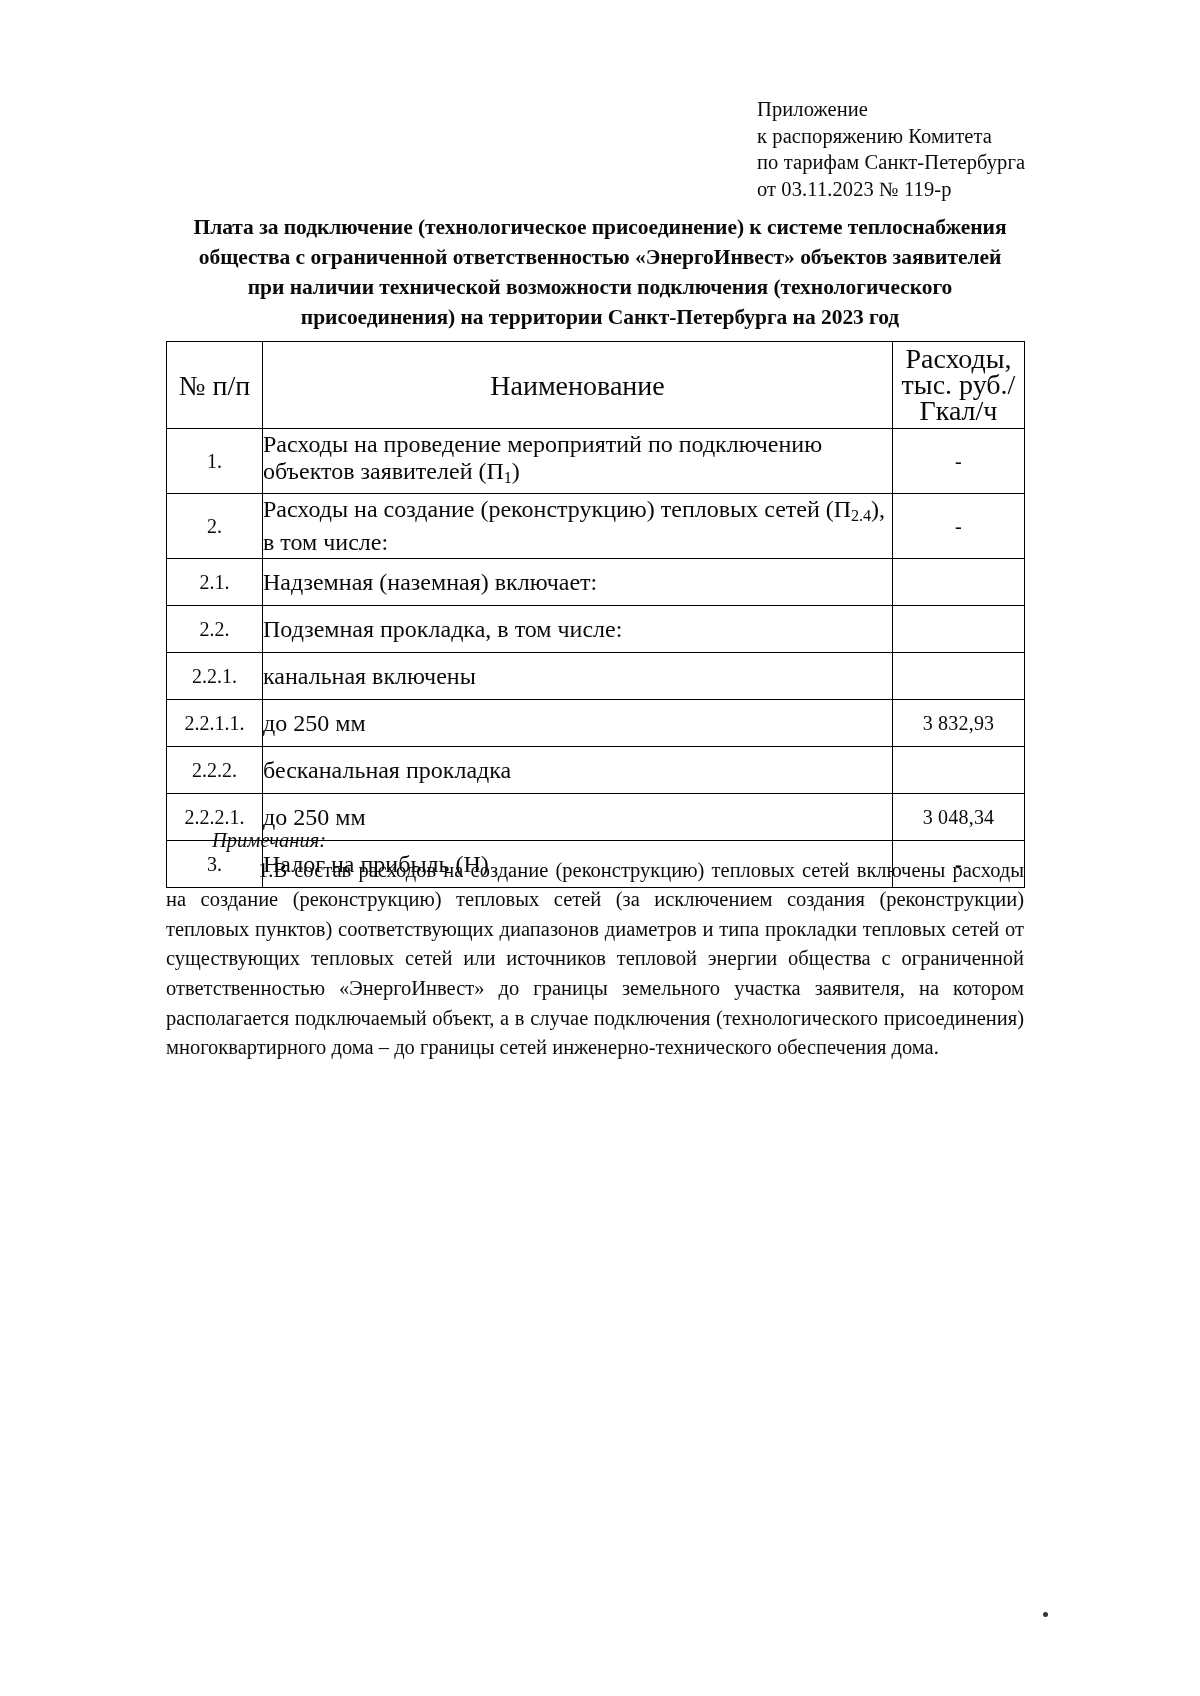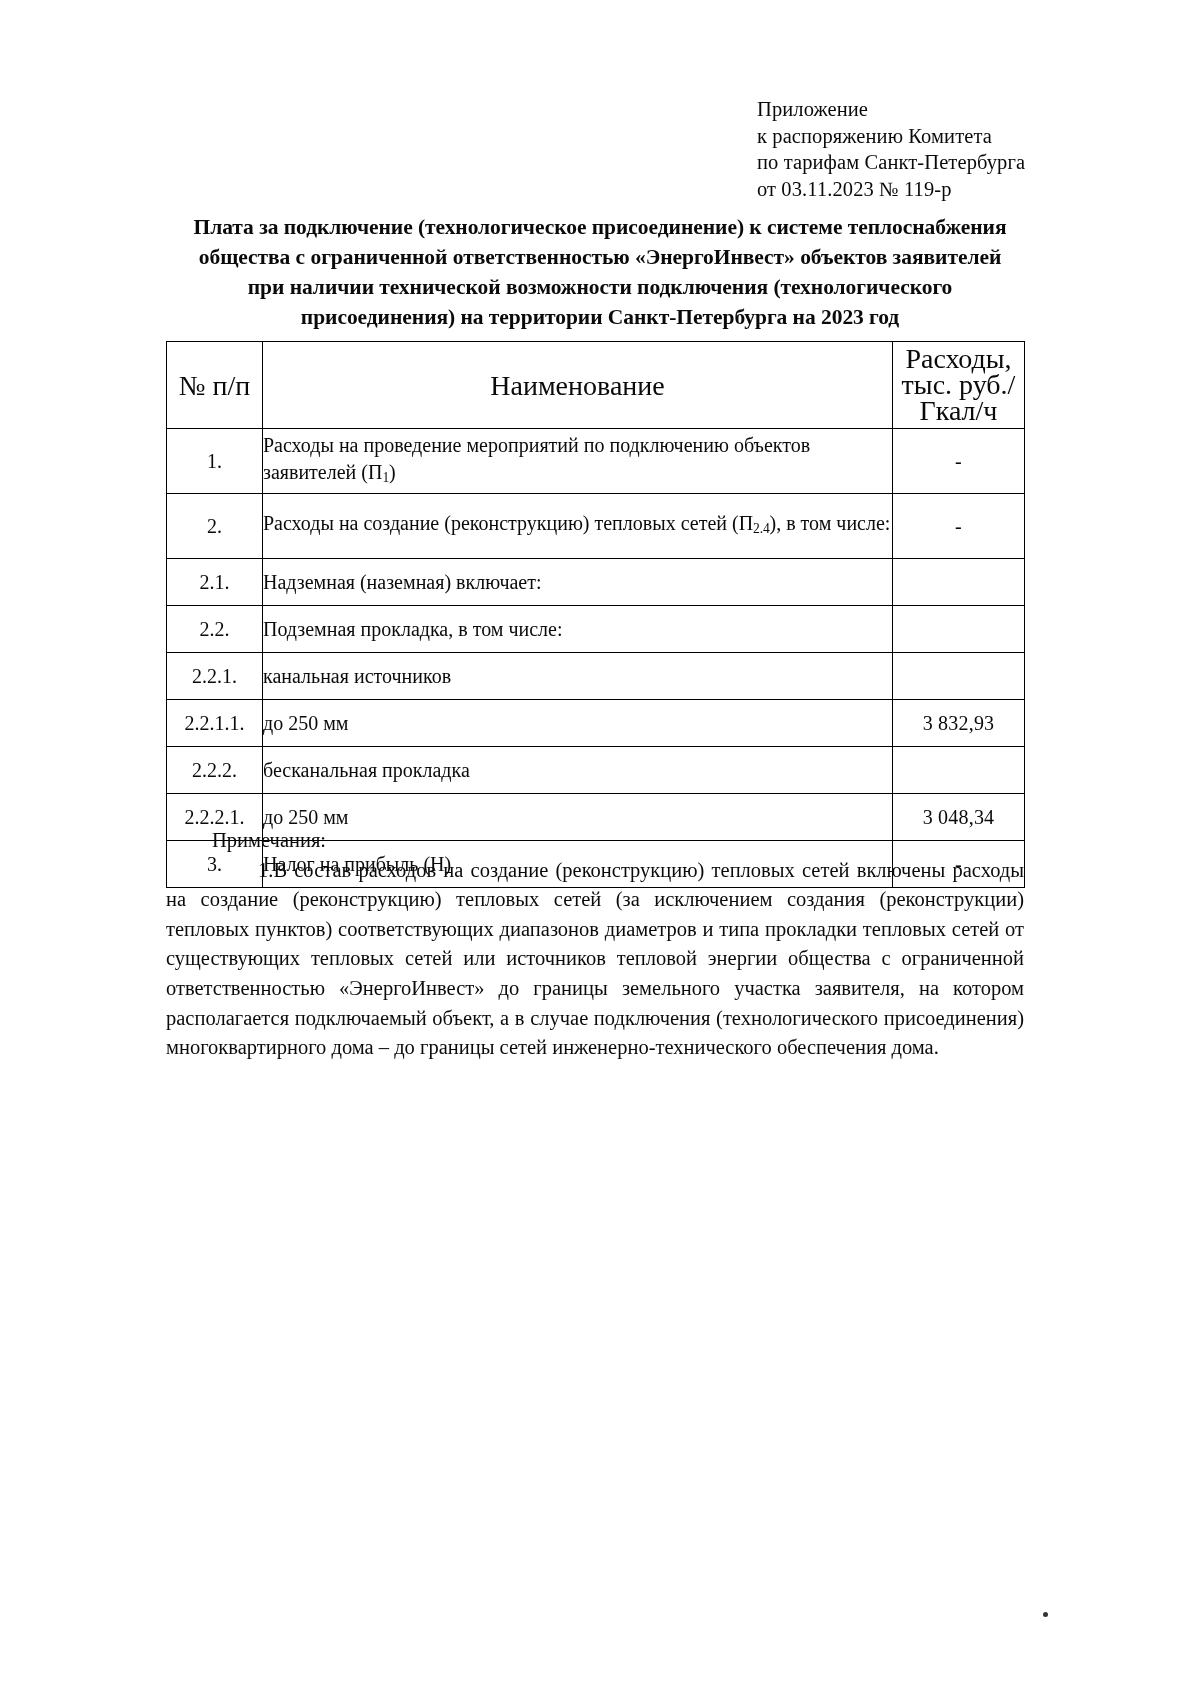--- a/index.html
+++ b/index.html
@@ -85,21 +85,21 @@
 
   td.num {
     text-align: center;
     font-size: 20px;
     height: 46px;
     padding: 2px 2px;
   }
   td.name {
     text-align: left;
     padding: 5px 8px 5px 11px;
-    font-size: 20px;
+    font-size: 24px;
     line-height: 27px;
   }
   td.val {
     text-align: center;
     font-size: 20px;
     letter-spacing: 0.2px;
   }
   tr.tall td.num, tr.tall td.name, tr.tall td.val { height: 64px; }
   sub {
     font-size: 0.68em;
@@ -112,20 +112,21 @@
     position: absolute;
     left: 166px;
     top: 826px;
     width: 858px;
     font-size: 20.5px;
     line-height: 29.6px;
   }
   .notes .lead {
     margin: 0 0 0 46px;
     text-align: left;
+    font-style: italic;
   }
   .notes p.para {
     margin: 0;
     text-align: justify;
     text-indent: 46px;
     text-justify: inter-word;
   }
   .notes p.para .inum {
     display: inline-block;
     min-width: 26px;
@@ -196,21 +197,21 @@
             <td class="name">Надземная (наземная) включает:</td>
             <td class="val"></td>
           </tr>
           <tr>
             <td class="num">2.2.</td>
             <td class="name">Подземная прокладка, в том числе:</td>
             <td class="val"></td>
           </tr>
           <tr>
             <td class="num">2.2.1.</td>
-            <td class="name">канальная источников</td>
+            <td class="name">канальная включены</td>
             <td class="val"></td>
           </tr>
           <tr>
             <td class="num">2.2.1.1.</td>
             <td class="name">до 250 мм</td>
             <td class="val">3 832,93</td>
           </tr>
           <tr>
             <td class="num">2.2.2.</td>
             <td class="name">бесканальная прокладка</td>

